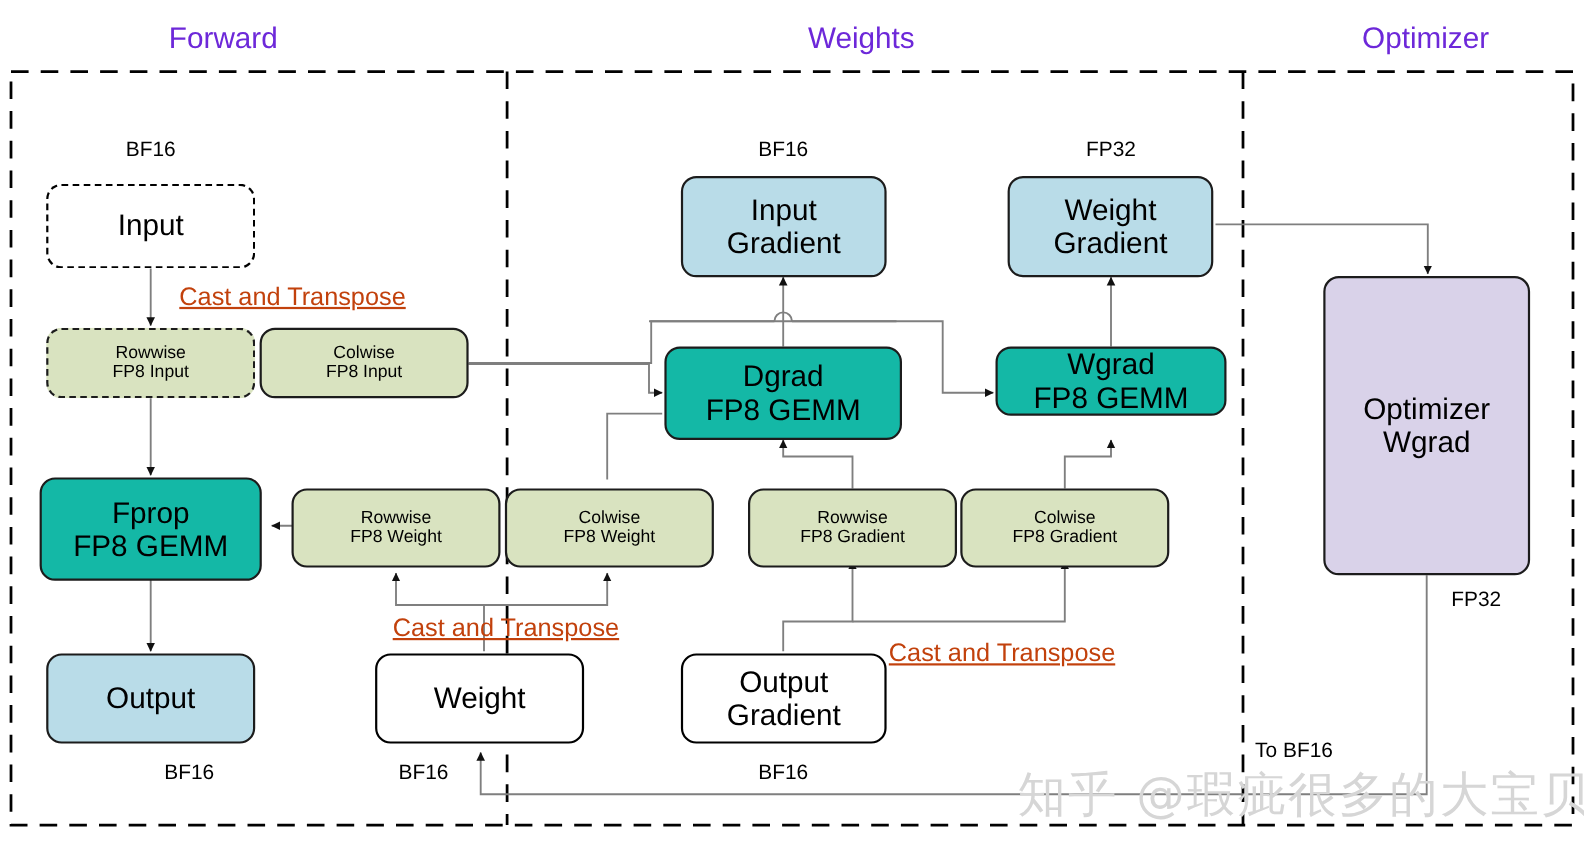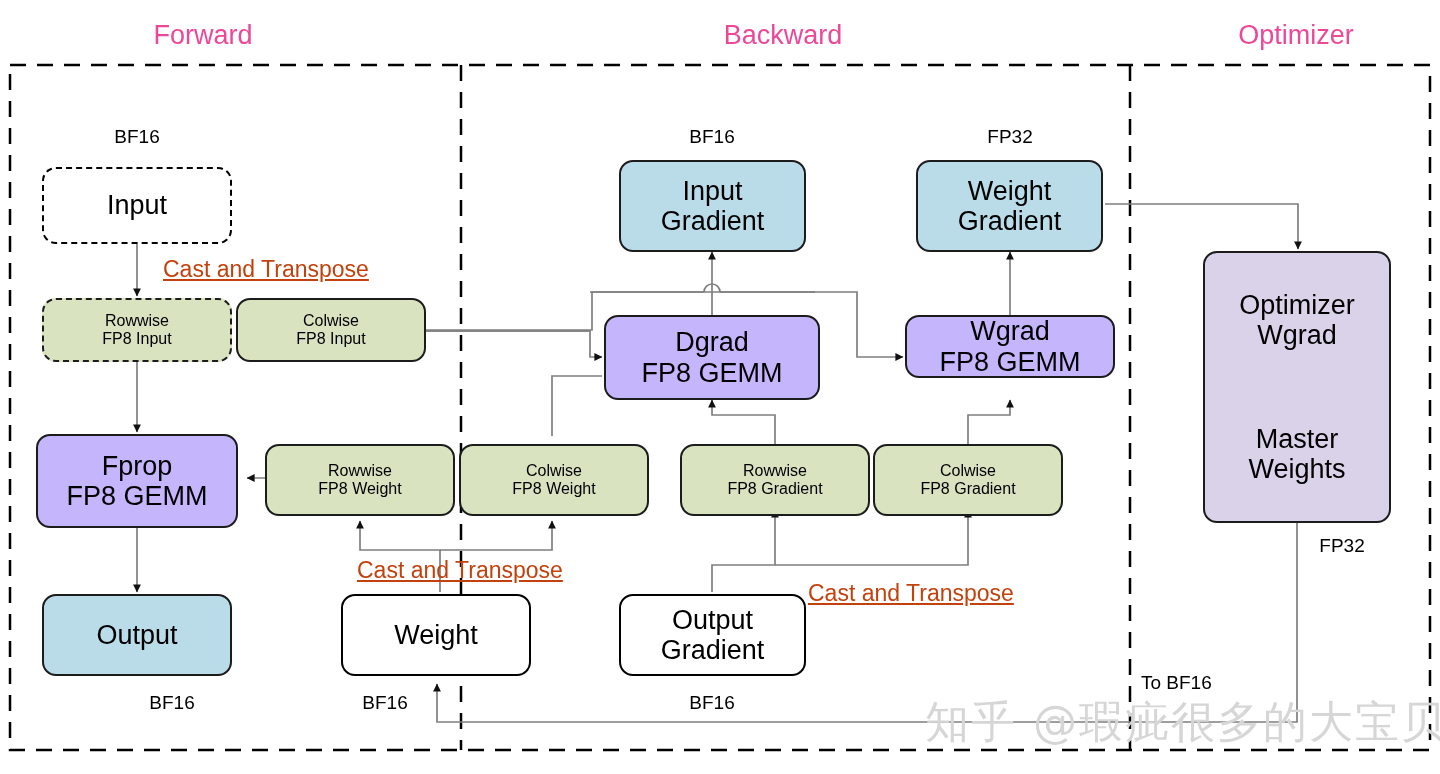--- a/index.html
+++ b/index.html
@@ -2,31 +2,31 @@
 <html><head>
 <meta charset="utf-8">
 <style>
   html,body{margin:0;padding:0;background:#ffffff;}
   body{width:1440px;height:774px;position:relative;overflow:hidden;
        font-family:"Liberation Sans","DejaVu Sans",sans-serif;color:#000;}
   #stage{position:absolute;left:0;top:0;width:1440px;height:774px;}
 
   svg#wires{position:absolute;left:0;top:0;width:1440px;height:774px;pointer-events:none;}
 
-  .phase-title{position:absolute;font-size:27px;color:#ec4899;text-align:center;
+  .phase-title{position:absolute;font-size:27px;color:#6d28d9;text-align:center;
                white-space:nowrap;transform:translateX(-50%);}
 
   .node{position:absolute;box-sizing:border-box;display:flex;flex-direction:column;
         align-items:center;justify-content:center;text-align:right;line-height:1.12;
         border:2px solid #000;border-radius:14px;background:#fff;}
   .node .ln{display:block;white-space:nowrap;}
 
   .n-dash{border-style:dashed;border-width:2.5px;}
   .n-green{background:#d9e3c0;border-color:#1c1c1c;}
-  .n-yellow{background:#c4b5fd;border-color:#1c1c1c;}
+  .n-yellow{background:#14b8a6;border-color:#1c1c1c;}
   .n-blue{background:#b9dce8;border-color:#1c1c1c;}
   .n-purple{background:#d9d2e9;border-color:#1c1c1c;}
   .n-white{background:#ffffff;border-color:#000000;}
 
   .f27{font-size:27px;}
   .f22{font-size:16px;}
 
   .tag{position:absolute;font-size:19px;color:#000;white-space:nowrap;transform:translateX(-50%);}
   .tag.left-anchor{transform:none;text-align:right;}
   .note{position:absolute;font-size:23px;color:#c2410c;white-space:nowrap;text-decoration:underline;}
@@ -34,21 +34,21 @@
   .watermark{position:absolute;font-size:44px;color:#d6d6d6;white-space:nowrap;
              letter-spacing:2px;user-select:none;
              font-family:"DejaVu Sans",sans-serif;}
 </style>
 </head>
 <body>
 
 <div id="stage">
 
   <div class="phase-title" style="left:203px;top:20px;">Forward</div>
-  <div class="phase-title" style="left:783px;top:20px;">Backward</div>
+  <div class="phase-title" style="left:783px;top:20px;">Weights</div>
   <div class="phase-title" style="left:1296px;top:20px;">Optimizer</div>
 
   <svg id="wires" viewBox="0 0 1440 774">
     <defs>
       <marker id="ah" markerWidth="9" markerHeight="9" refX="7.6" refY="4.5" orient="auto" markerUnits="userSpaceOnUse">
         <path d="M0,0.6 L8,4.5 L0,8.4 z" fill="#111"></path>
       </marker>
     </defs>
 
     <rect x="10" y="65" width="1420" height="685" fill="none" stroke="#000" stroke-width="2.5" stroke-dasharray="16 11"></rect>
@@ -179,24 +179,20 @@
     <span class="ln f27">Output</span>
     <span class="ln f27">Gradient</span>
   </div>
   <div class="tag" style="left:712px;top:692px;">BF16</div>
 
   <div class="node n-purple" style="left:1203px;top:251px;width:188px;height:272px;justify-content:space-around;">
     <div style="display:flex;flex-direction:column;align-items:center;">
       <span class="ln f27">Optimizer</span>
       <span class="ln f27">Wgrad</span>
     </div>
-    <div style="display:flex;flex-direction:column;align-items:center;">
-      <span class="ln f27">Master</span>
-      <span class="ln f27">Weights</span>
-    </div>
   </div>
   <div class="tag" style="left:1342px;top:535px;">FP32</div>
 
   <div class="tag left-anchor" style="left:1141px;top:672px;">To BF16</div>
 
   <div class="watermark" style="left:925px;top:693px;">知乎 @瑕疵很多的大宝贝</div>
 
 </div>
 
 </body></html>

